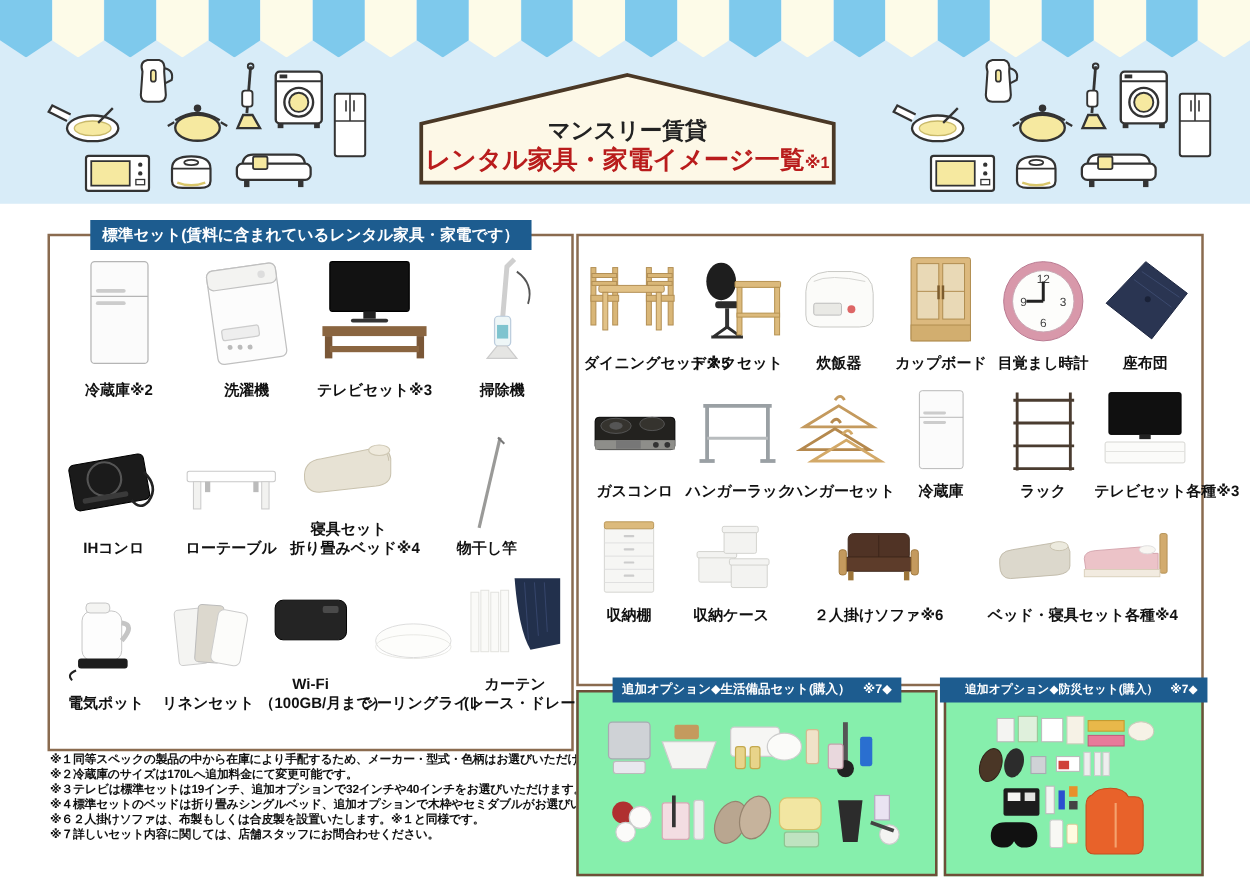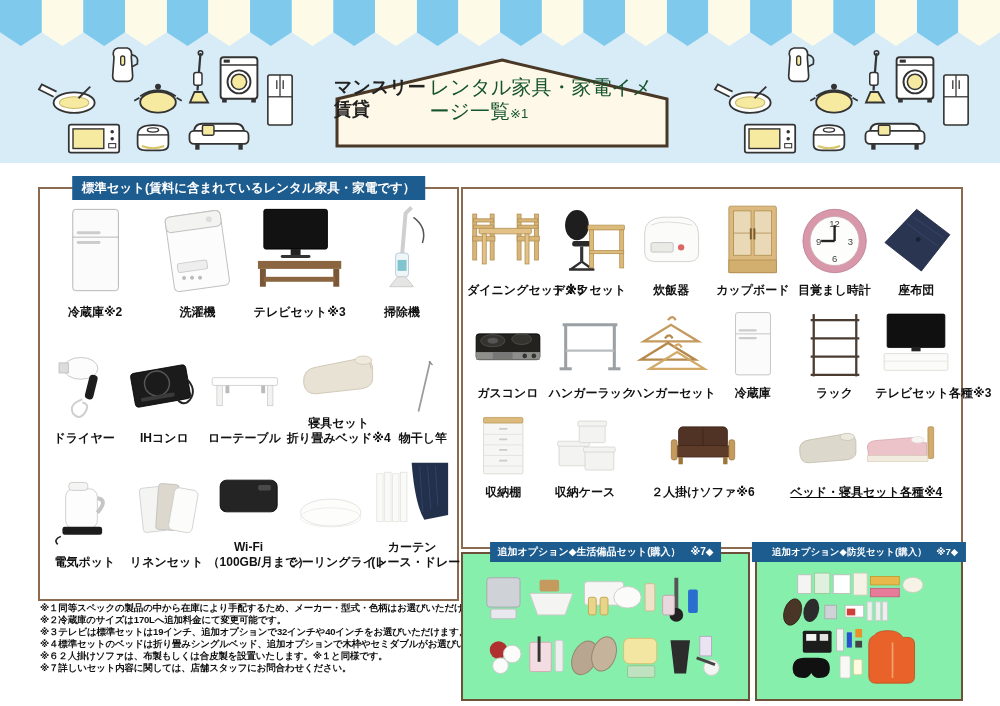--- a/index.html
+++ b/index.html
@@ -21,24 +21,24 @@
   .p2{left:104px;top:36px;width:52px;height:38px;}
   .p3{left:156px;top:6px;width:30px;height:64px;}
   .p4{left:188px;top:8px;width:46px;height:56px;}
   .p5{left:236px;top:24px;width:32px;height:68px;}
   .p6{left:38px;top:78px;width:56px;height:36px;}
   .p7{left:104px;top:76px;width:42px;height:38px;}
   .p8{left:158px;top:76px;width:66px;height:36px;}
   
   .plaque{position:absolute;left:334px;top:57px;width:336px;height:92px;}
   .plaque > svg{position:absolute;inset:0;width:100%;height:100%;}
-  .plaque-text{position:absolute;inset:0;display:flex;flex-direction:row;align-items:center;
+  .plaque-text{position:absolute;inset:0;display:flex;flex-direction:column;align-items:center;
                justify-content:flex-end;padding-bottom:9px;}
   .t1{font-size:18px;font-weight:bold;color:#222;line-height:1.2;}
-  .t2{font-size:20px;font-weight:normal;color:#14532d;line-height:1.2;}
+  .t2{font-size:20px;font-weight:bold;color:#b91c1c;line-height:1.2;}
   .t2 .note{font-size:13px;}
   
   .panel{position:absolute;background:#fff;border:2px solid var(--panel-border,#8a6b4f);}
   .panel-std{left:38px;top:187px;width:417px;height:410px;}
   .panel-opt{left:461px;top:187px;width:498px;height:358px;}
   .panel-header{position:absolute;top:-13px;left:50%;transform:translateX(-50%);
                 background:var(--header-bar,#1d5c8f);color:#fff;font-weight:bold;font-size:12.5px;
                 line-height:1;padding:6px 10px 5px;white-space:nowrap;z-index:3;}
   .row{display:flex;align-items:flex-end;padding:0 4px;}
   .cell{flex:1;display:flex;flex-direction:column;justify-content:flex-end;min-width:0;}
@@ -49,21 +49,21 @@
   .panel-std .r2{margin-top:10px;} .panel-std .r2 .img{height:84px;}
   .panel-std .r3{margin-top:8px;}  .panel-std .r3 .img{height:84px;}
   .panel-std .r2 .cell:nth-child(4){flex:1.35;}
   .panel-std .r2 .cell:nth-child(5){flex:.75;}
   .panel-opt .r1{margin-top:12px;} .panel-opt .r1 .img{height:80px;}
   .panel-opt .r2{margin-top:10px;} .panel-opt .r2 .img{height:76px;}
   .panel-opt .r3{margin-top:10px;} .panel-opt .r3 .img{height:72px;}
   .panel-opt .r3 .cell:nth-child(1){flex:.8;}
   .panel-opt .r3 .cell:nth-child(2){flex:1.0;}
   .panel-opt .r3 .cell:nth-child(3){flex:1.6;}
-  .panel-opt .r3 .cell:nth-child(4){flex:2.0;text-decoration:underline;}
+  .panel-opt .r3 .cell:nth-child(4){flex:2.0;}
   
   .footnotes{position:absolute;left:40px;top:602px;width:430px;}
   .fn{font-size:9.5px;font-weight:bold;color:#111;line-height:1.27;letter-spacing:-.2px;white-space:nowrap;}
   
   .pbox{position:absolute;background:#86efac;border:2px solid var(--box-border,#6e4f38);}
   .pbox1{left:461px;top:552px;width:285px;height:145px;}
   .pbox2{left:755px;top:552px;width:204px;height:145px;}
   .pbox-header{position:absolute;top:-12px;left:50%;transform:translateX(-50%);
                background:var(--header-bar,#1d5c8f);color:#fff;font-weight:bold;line-height:1;
                padding:5px 8px;white-space:nowrap;z-index:3;}
@@ -325,31 +325,20 @@
               <path d="M62 14 q14 10 9 26" fill="none" stroke="#555" stroke-width="1.5"></path>
               <rect x="44" y="50" width="13" height="24" rx="3" fill="#eef6f7" stroke="#bcd"></rect>
               <rect x="46" y="57" width="9" height="11" fill="#7fc4cf"></rect>
               <path d="M38 84 L62 84 L54 74 L46 74 Z" fill="#e5e5e3" stroke="#ccc"></path>
             </svg>
           </div>
           <div class="lbl">掃除機</div>
         </div>
       </div>
     <div class="row r2">
-        <div class="cell">
-          <div class="img">
-            <svg viewBox="0 0 100 100">
-              <ellipse cx="46" cy="26" rx="22" ry="14" fill="#fcfcfc" stroke="#bbb"></ellipse>
-              <rect x="18" y="19" width="12" height="13" fill="#dcdcda" stroke="#bbb"></rect>
-              <rect x="54" y="34" width="11" height="32" rx="5" transform="rotate(14 59 50)" fill="#1d1d1d"></rect>
-              <path d="M48 66 q-18 6 -12 18 q8 10 16 -2 q6 -10 -4 -12" fill="none" stroke="#cfcfcd" stroke-width="2.5"></path>
-            </svg>
-          </div>
-          <div class="lbl">ドライヤー</div>
-        </div>
         <div class="cell">
           <div class="img">
             <svg viewBox="0 0 100 100">
               <g transform="rotate(-10 50 50)">
                 <rect x="10" y="26" width="72" height="44" rx="5" fill="#1b1b1b" stroke="#000"></rect>
                 <circle cx="42" cy="44" r="16" fill="none" stroke="#555" stroke-width="2"></circle>
                 <rect x="18" y="59" width="44" height="5" rx="2" fill="#3a3a3a"></rect>
                 <path d="M80 44 q12 16 0 28 q-10 8 -16 -4" fill="none" stroke="#222" stroke-width="2.5"></path>
               </g>
             </svg>

